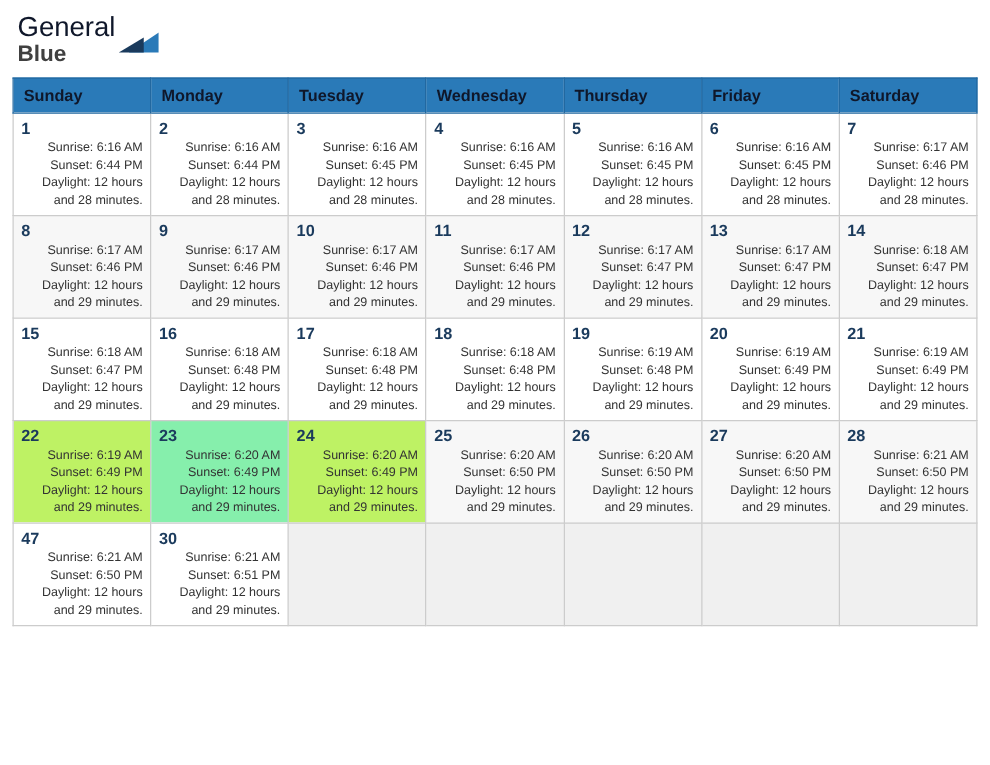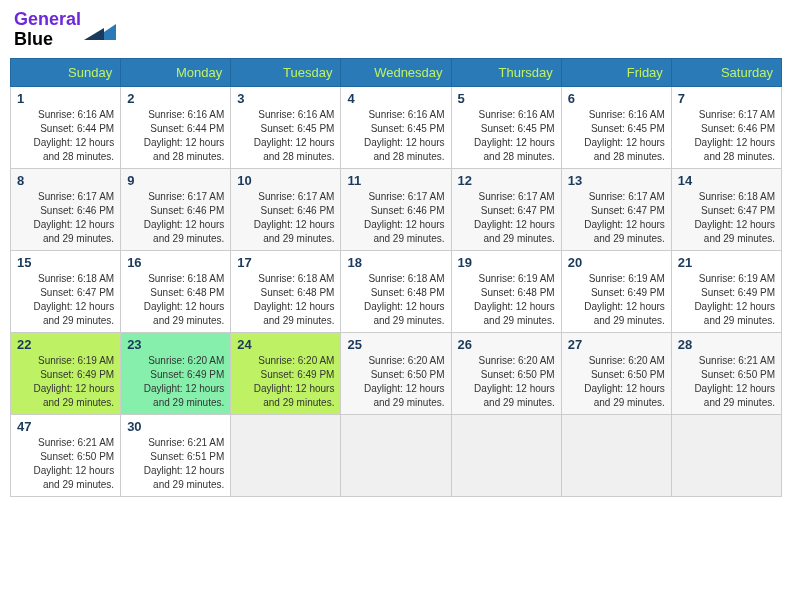--- a/index.html
+++ b/index.html
@@ -33,25 +33,25 @@
       font-size: 14px;
       color: #444;
     }
     .calendar {
       width: 100%;
       border-collapse: collapse;
       border: 1px solid #ccc;
     }
     .calendar th {
       background-color: #2a7ab8;
-      color: #bef264;
+      color: #0f172a;
       font-size: 13px;
-      font-weight: normal;
+      font-weight: bold;
       padding: 6px 8px;
-      text-align: right;
+      text-align: left;
       border: 1px solid #2268a0;
     }
     .calendar td {
       vertical-align: top;
       padding: 4px 6px;
       border: 1px solid #ccc;
       font-size: 10.5px;
       color: #333;
       width: 110px;
       min-height: 75px;
@@ -78,22 +78,22 @@
     }
   </style>
 </head>
 <body>
 
 <div class="header">
   <div class="logo">
     <div>
       <div style="display:flex;align-items:center;">
         <div>
-          <div style="font-size:18px;font-weight:bold;color:#6d28d9;line-height:1.1;">General</div>
-          <div style="font-size:18px;font-weight:bold;color:#000000;line-height:1.1;">Blue</div>
+          <div style="font-size:22px;font-weight:normal;color:#0f172a;line-height:1.1;">General</div>
+          <div style="font-size:18px;font-weight:bold;color:#404040;line-height:1.1;">Blue</div>
         </div>
         <svg width="32" height="28" viewBox="0 0 32 28" style="margin-left:3px;">
           <polygon points="8,24 32,8 32,24" fill="#2a7ab8"></polygon>
           <polygon points="0,24 20,12 20,24" fill="#1a3a5c"></polygon>
         </svg>
       </div>
     </div>
   </div>
   <div class="title-block">
     <div class="month-year"></div>

